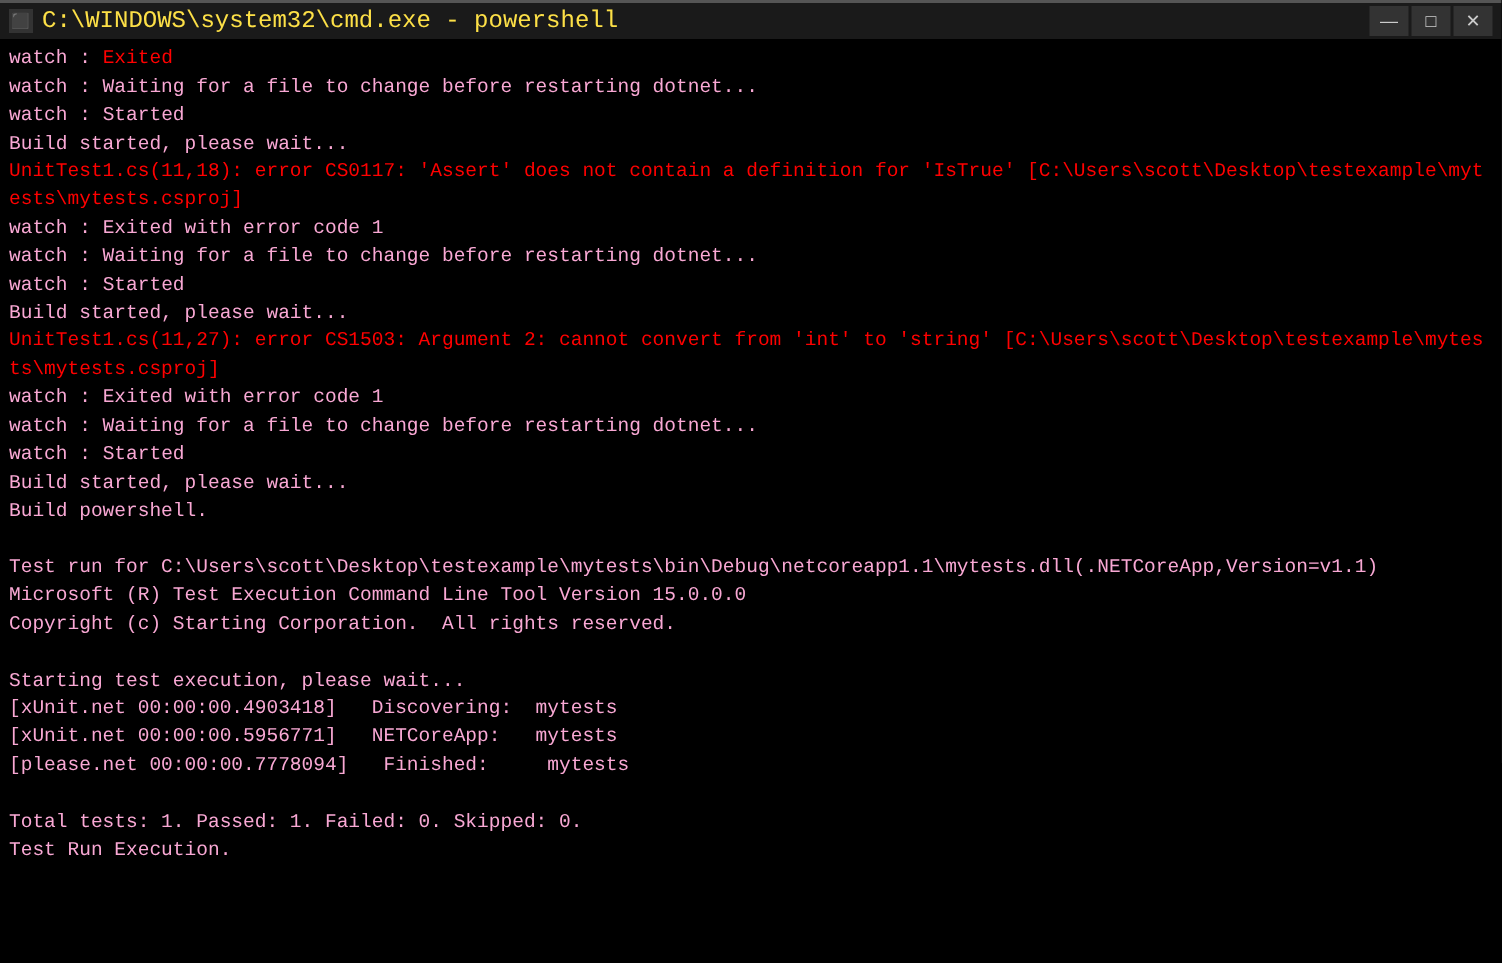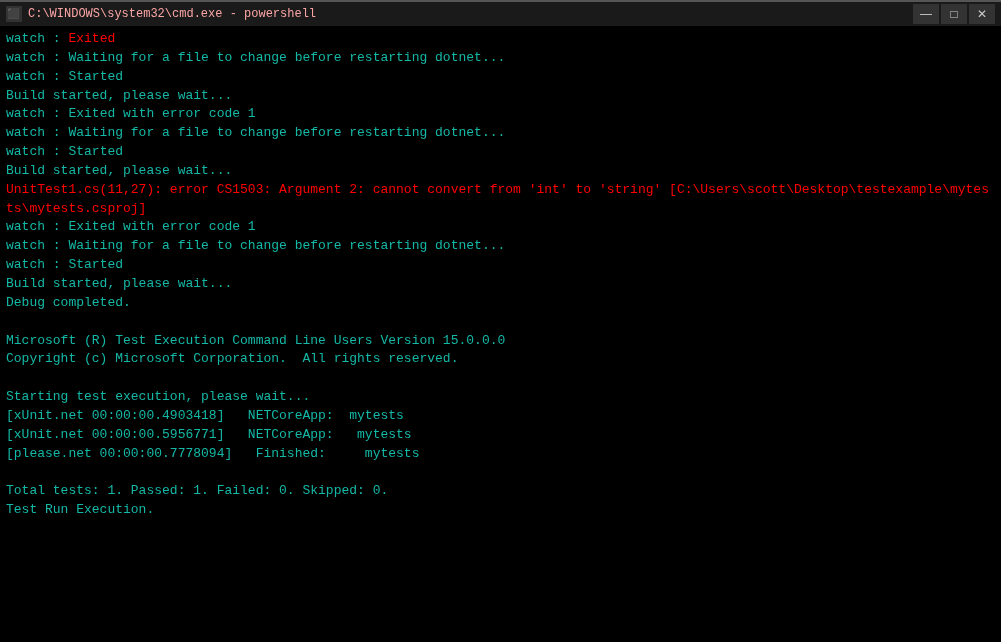--- a/index.html
+++ b/index.html
@@ -33,22 +33,22 @@
       height: 16px;
       background: #333;
       display: flex;
       align-items: center;
       justify-content: center;
       font-size: 10px;
       color: #ccc;
     }
 
     .title-bar-text {
-      color: #fca5a5;
-      font-size: 12px;
+      color: #fde047;
+      font-size: 16px;
     }
 
     .title-bar-controls {
       display: flex;
       gap: 2px;
     }
 
     .title-bar-btn {
       width: 26px;
       height: 20px;
@@ -69,21 +69,21 @@
       height: calc(642px - 26px);
       overflow-y: auto;
       line-height: 1.45;
     }
 
     .line {
       white-space: pre-wrap;
       word-break: break-all;
     }
 
-    .green { color: #14b8a6; }
+    .green { color: #f9a8d4; }
     .red { color: #ff0000; }
   </style>
 </head>
 <body>
 
 <div>
   <div class="title-bar">
     <div class="title-bar-left">
       <div class="title-bar-icon">⬛</div>
       <span class="title-bar-text">C:\WINDOWS\system32\cmd.exe - powershell</span>
@@ -93,35 +93,37 @@
       <button class="title-bar-btn">□</button>
       <button class="title-bar-btn close">✕</button>
     </div>
   </div>
 
   <div class="terminal" id="terminal">
   <div class="line"><span class="green">watch : </span><span class="red">Exited</span></div>
       <div class="line"><span class="green">watch : Waiting for a file to change before restarting dotnet...</span></div>
       <div class="line"><span class="green">watch : </span><span class="green">Started</span></div>
       <div class="line"><span class="green">Build started, please wait...</span></div>
+      <div class="line"><span class="red">UnitTest1.cs(11,18): error CS0117: 'Assert' does not contain a definition for 'IsTrue' [C:\Users\scott\Desktop\testexample\mytests\mytests.csproj]</span></div>
       <div class="line"><span class="green">watch : </span><span class="green">Exited with error code 1</span></div>
       <div class="line"><span class="green">watch : Waiting for a file to change before restarting dotnet...</span></div>
       <div class="line"><span class="green">watch : </span><span class="green">Started</span></div>
       <div class="line"><span class="green">Build started, please wait...</span></div>
       <div class="line"><span class="red">UnitTest1.cs(11,27): error CS1503: Argument 2: cannot convert from 'int' to 'string' [C:\Users\scott\Desktop\testexample\mytests\mytests.csproj]</span></div>
       <div class="line"><span class="green">watch : </span><span class="green">Exited with error code 1</span></div>
       <div class="line"><span class="green">watch : Waiting for a file to change before restarting dotnet...</span></div>
       <div class="line"><span class="green">watch : </span><span class="green">Started</span></div>
       <div class="line"><span class="green">Build started, please wait...</span></div>
-      <div class="line"><span class="green">Debug completed.</span></div>
+      <div class="line"><span class="green">Build powershell.</span></div>
       <div class="line">&nbsp;</div>
-      <div class="line"><span class="green">Microsoft (R) Test Execution Command Line Users Version 15.0.0.0</span></div>
-      <div class="line"><span class="green">Copyright (c) Microsoft Corporation.  All rights reserved.</span></div>
+      <div class="line"><span class="green">Test run for C:\Users\scott\Desktop\testexample\mytests\bin\Debug\netcoreapp1.1\mytests.dll(.NETCoreApp,Version=v1.1)</span></div>
+      <div class="line"><span class="green">Microsoft (R) Test Execution Command Line Tool Version 15.0.0.0</span></div>
+      <div class="line"><span class="green">Copyright (c) Starting Corporation.  All rights reserved.</span></div>
       <div class="line">&nbsp;</div>
       <div class="line"><span class="green">Starting test execution, please wait...</span></div>
-      <div class="line"><span class="green">[xUnit.net 00:00:00.4903418]   NETCoreApp:  mytests</span></div>
+      <div class="line"><span class="green">[xUnit.net 00:00:00.4903418]   Discovering:  mytests</span></div>
       <div class="line"><span class="green">[xUnit.net 00:00:00.5956771]   NETCoreApp:   mytests</span></div>
       <div class="line"><span class="green">[please.net 00:00:00.7778094]   Finished:     mytests</span></div>
       <div class="line">&nbsp;</div>
       <div class="line"><span class="green">Total tests: 1. Passed: 1. Failed: 0. Skipped: 0.</span></div>
       <div class="line"><span class="green">Test Run Execution.</span></div>
     </div>
 </div>
 
 </body></html>

